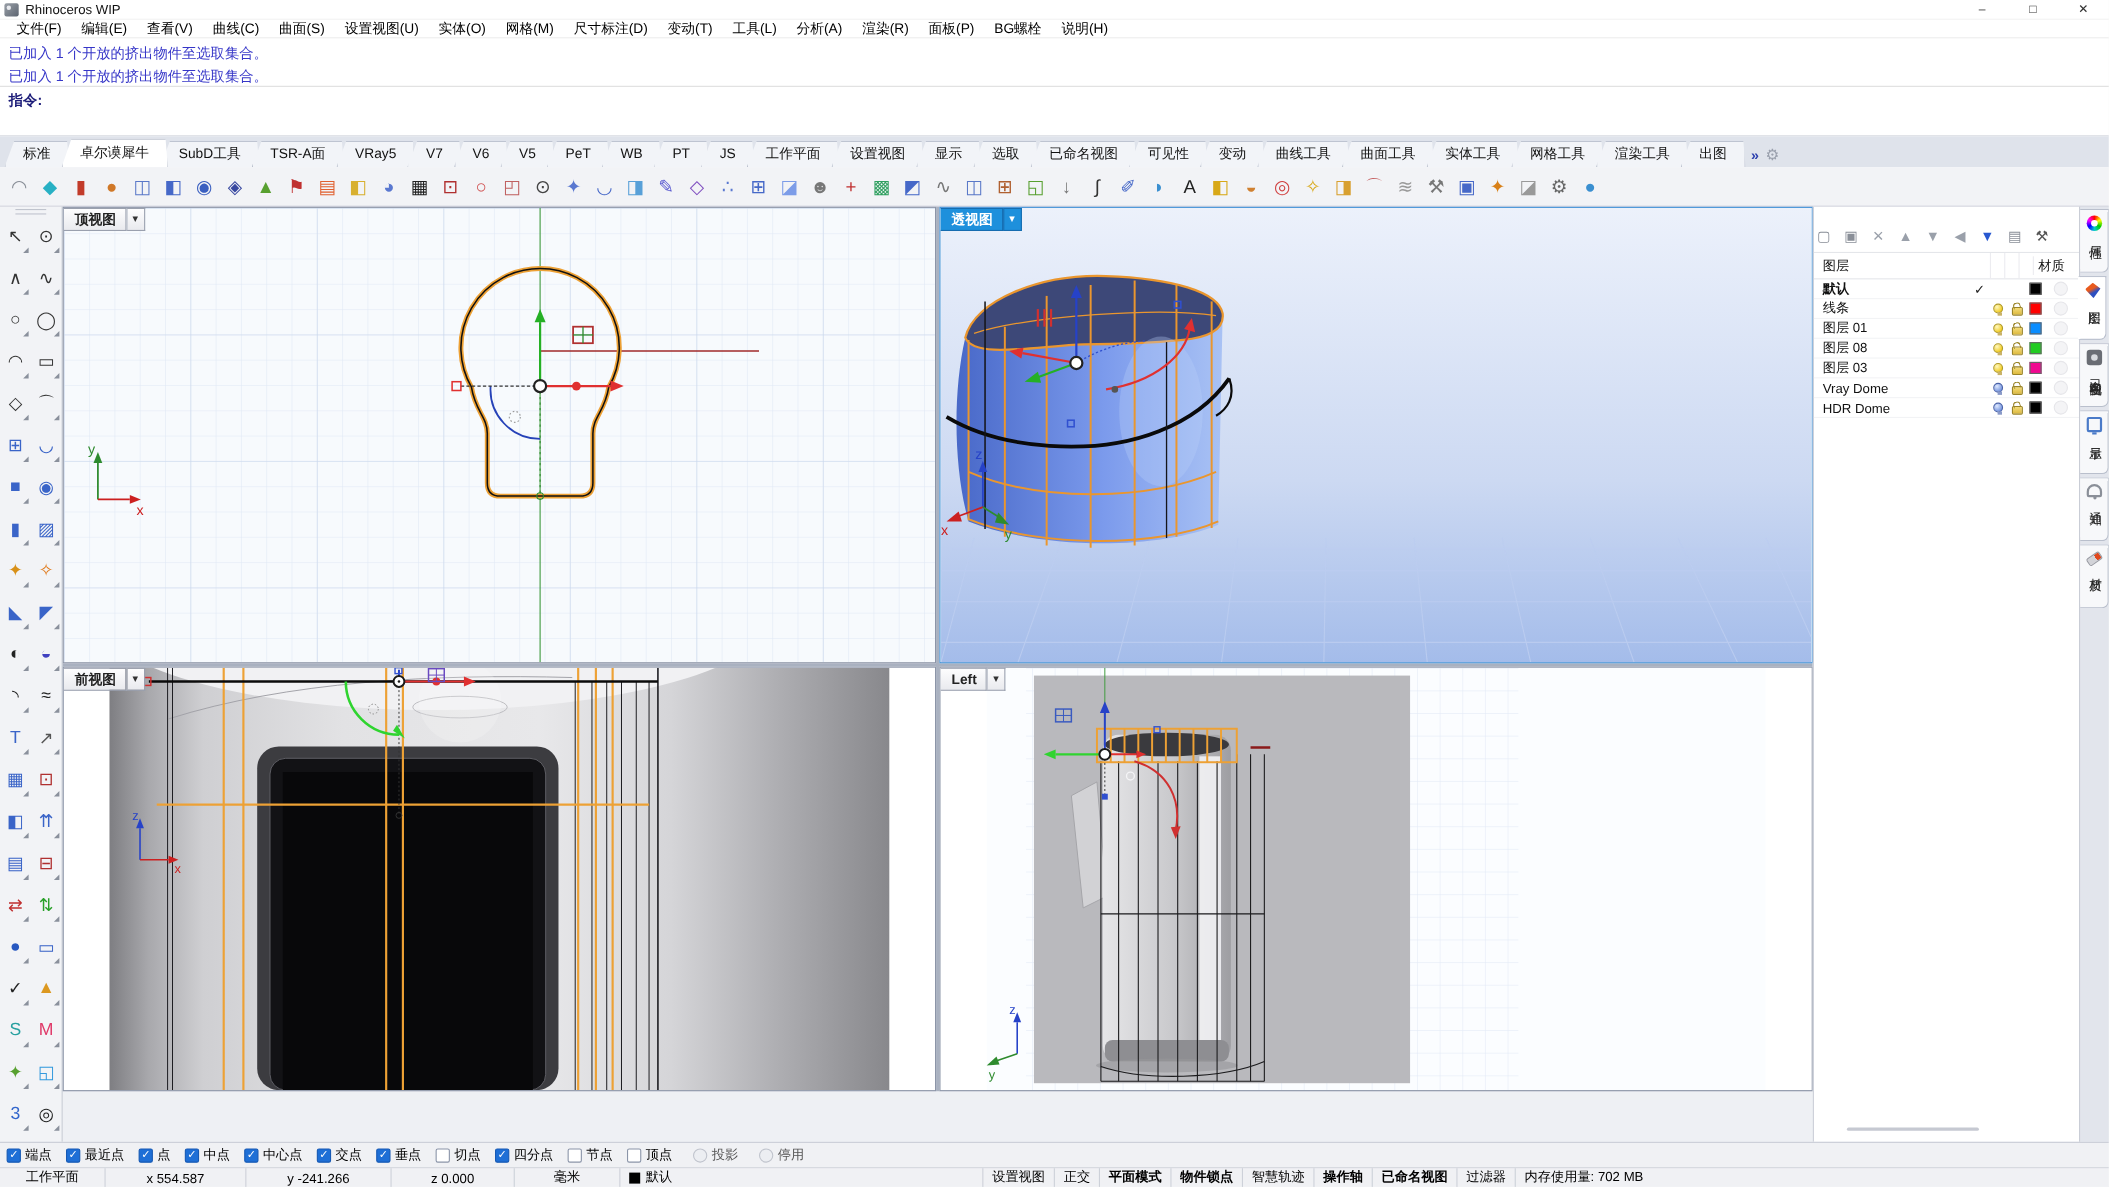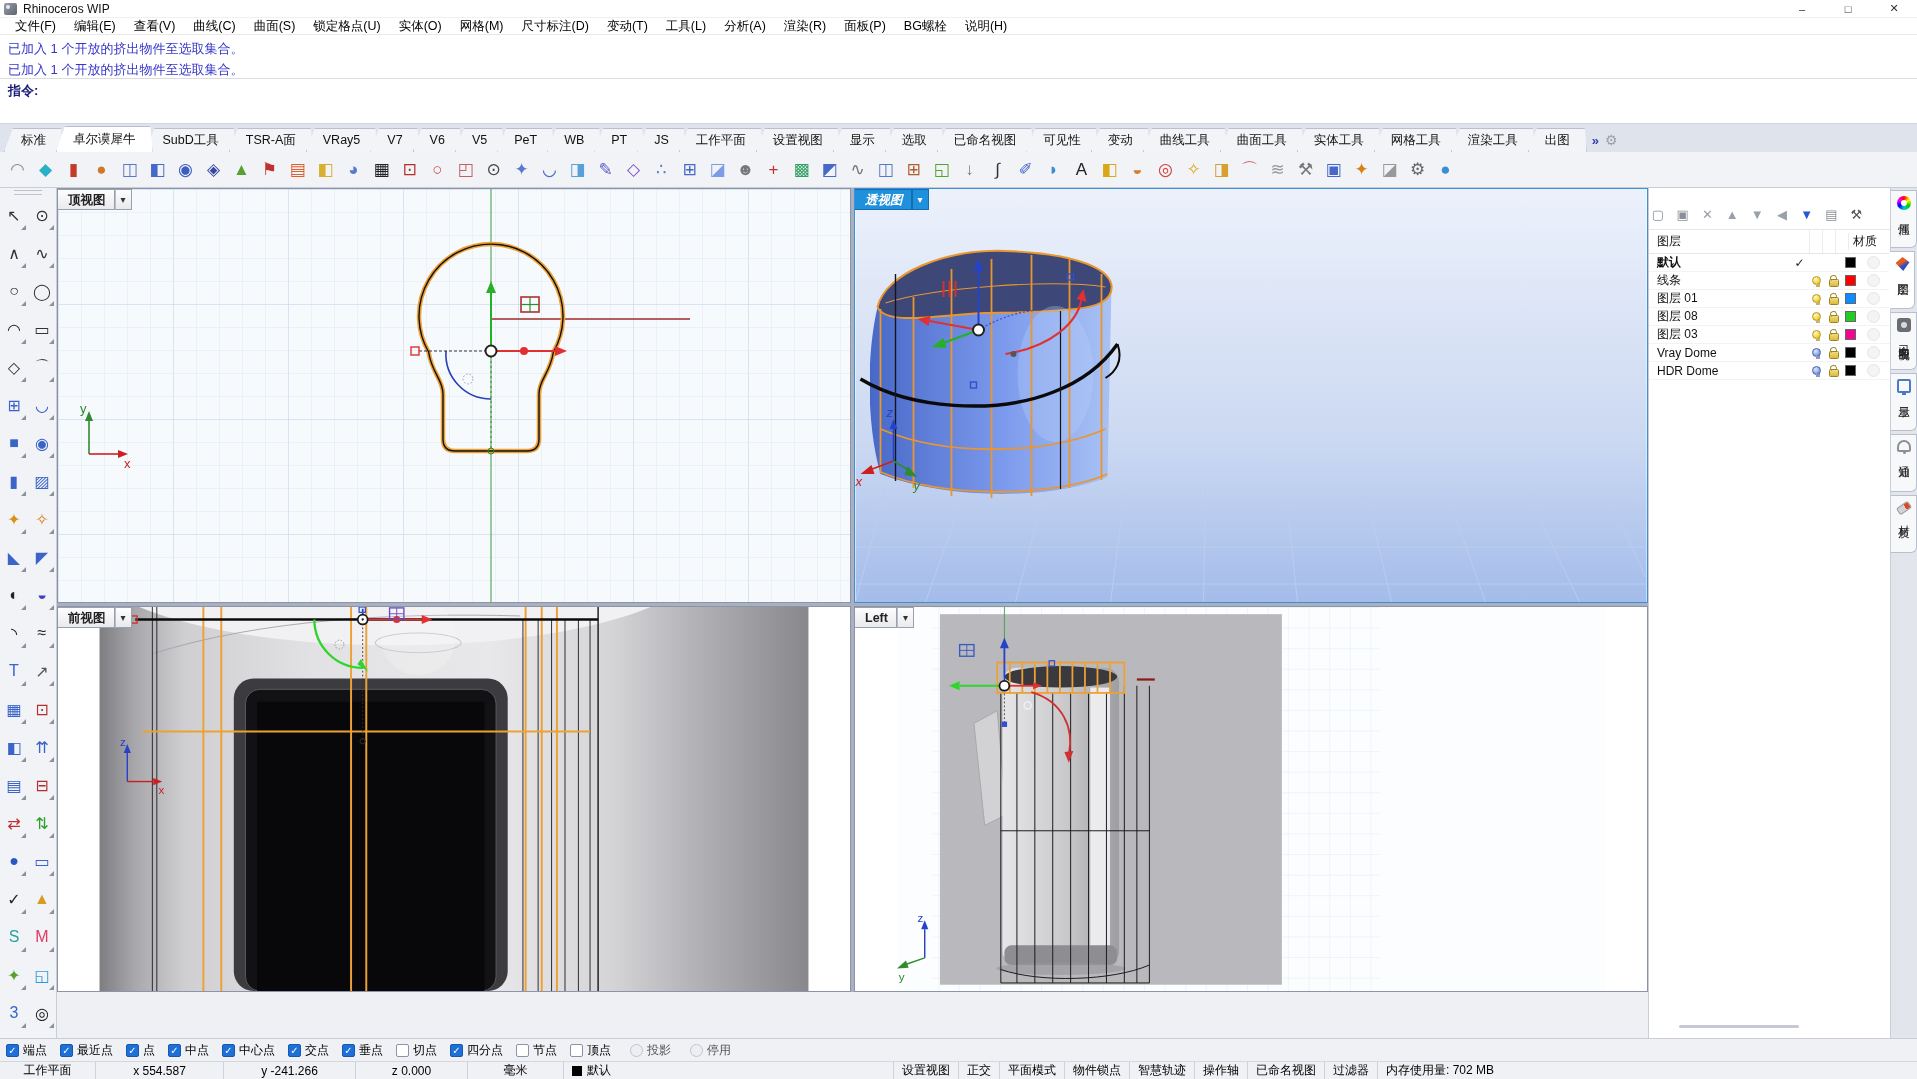--- a/index.html
+++ b/index.html
@@ -43,21 +43,21 @@
     border-right:1px solid #c9cdd6;display:grid;grid-template-columns:28px 28px;grid-auto-rows:38px;
     justify-content:center;padding-top:8px;}
   #toolsidebar:before{content:"";position:absolute;top:2px;left:14px;width:28px;height:3px;
     border-top:1px solid #c0c4cd;border-bottom:1px solid #c0c4cd;}
   .sicon{display:flex;align-items:center;justify-content:center;font-size:16px;position:relative;}
   .sicon:after{content:"";position:absolute;right:2px;bottom:4px;border-left:5px solid transparent;
     border-bottom:5px solid #8a909c;}
   #viewports{position:absolute;left:57px;top:0;width:1591px;height:804px;background:#a9b1c0;
     display:grid;grid-template-columns:794px 1fr;grid-template-rows:415px 1fr;gap:3px;}
   .viewport{position:relative;background:#fff;overflow:hidden;border:1px solid #8c95a8;}
-  .viewport.active{border-color:#3f8fd6;font-style:italic;}
+  .viewport.active{border-color:#3f8fd6;}
   .vplabel{position:absolute;left:0;top:0;z-index:10;display:flex;height:21px;font-size:12.5px;
     font-weight:bold;color:#222;}
   .vplabel .txt{background:linear-gradient(#fdfdfe,#e9eaee);border:1px solid #9aa0ae;border-left:none;
     padding:1px 8px 0 10px;display:flex;align-items:center;}
   .vplabel .arr{background:linear-gradient(#fdfdfe,#e9eaee);border:1px solid #9aa0ae;border-left:1px solid #b8bdc8;
     width:17px;display:flex;align-items:center;justify-content:center;font-size:10px;color:#333;}
   .viewport.active .vplabel .txt,.viewport.active .vplabel .arr{background:#1e90dc;color:#fff;border-color:#156cb0;}
   .viewport svg{display:block;width:100%;height:100%;}
   
   #rightpanel{position:absolute;left:1648px;top:0;width:242px;height:850px;background:#fff;
@@ -113,21 +113,21 @@
   .cb{width:13px;height:13px;border:1px solid #8a94a8;background:#fff;border-radius:2px;margin-right:4px;
     display:flex;align-items:center;justify-content:center;font-size:10px;color:transparent;}
   .cb.checked{background:#1e6fd6;border-color:#1659b4;color:#fff;}
   .osnap.dim .cb{border-color:#c0c4cd;background:#eceef2;border-radius:7px;}
   .osnap.dim{color:#555;margin-left:6px;}
   
   #statusbar{position:absolute;left:0;top:1061px;width:1917px;height:18px;background:#f0f1f4;
     border-top:1px solid #d4d7de;display:flex;align-items:stretch;font-size:12px;color:#000;}
   .seg{display:flex;align-items:center;justify-content:center;border-right:1px solid #cdd1d9;padding:0 8px;white-space:nowrap;}
   .seg.left{justify-content:flex-start;}
-  .seg.bold{font-weight:normal;}
+  .seg.bold{font-weight:bold;}
   .layersw{width:10px;height:10px;background:#000;margin-right:5px;flex:0 0 auto;}
   .seg.mem{border-right:none;}
 </style>
 </head>
 <body>
 
 <div id="titlebar">
   <span id="appicon"></span>
   <span>Rhinoceros WIP</span>
   <div class="winbtns">
@@ -137,21 +137,21 @@
   </div>
 </div>
 
 <div id="menubar">
 
 <span class="mi">文件(F)</span>
     <span class="mi">编辑(E)</span>
     <span class="mi">查看(V)</span>
     <span class="mi">曲线(C)</span>
     <span class="mi">曲面(S)</span>
-    <span class="mi">锁定格点(U)</span>
+    <span class="mi">设置视图(U)</span>
     <span class="mi">实体(O)</span>
     <span class="mi">网格(M)</span>
     <span class="mi">尺寸标注(D)</span>
     <span class="mi">变动(T)</span>
     <span class="mi">工具(L)</span>
     <span class="mi">分析(A)</span>
     <span class="mi">渲染(R)</span>
     <span class="mi">面板(P)</span>
     <span class="mi">BG螺栓</span>
     <span class="mi">说明(H)</span>

